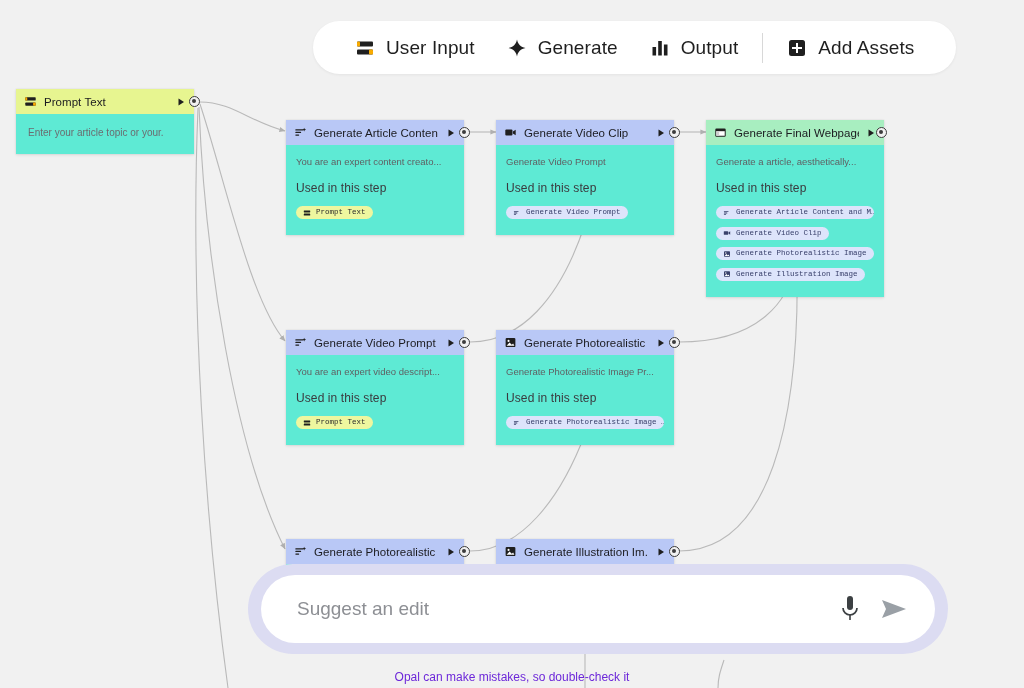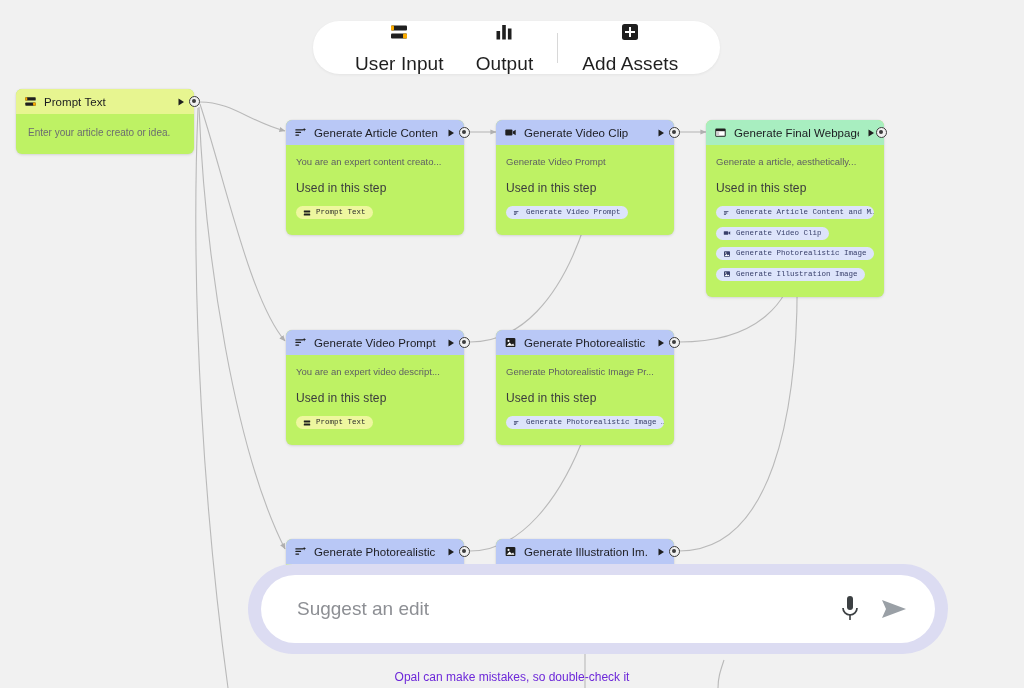--- a/index.html
+++ b/index.html
@@ -38,41 +38,40 @@
     box-shadow: 0 1px 3px rgba(0,0,0,0.06);
   }
   .tb-item {
     display: flex;
     align-items: center;
     gap: 11px;
     padding: 0 16px;
     height: 52px;
     cursor: pointer;
     user-select: none;
-    flex-direction: column;
   }
   .tb-label {
     font-size: 19px;
     color: #1f1f1f;
     letter-spacing: 0.1px;
     white-space: nowrap;
   }
   .tb-divider {
     width: 1px;
     height: 30px;
     background: #d8d8d8;
     margin: 0 8px;
   }
   .tb-ico { width: 20px; height: 20px; display: block; flex: none; }
 
   
   .node {
     position: absolute;
-    background: #bef264;
-    border-radius: 6px;
+    background: #5eead4;
+    border-radius: 0;
     box-shadow: 0 1px 3px rgba(0,0,0,0.10), 0 0 0 0.5px rgba(0,0,0,0.04);
     overflow: hidden;
     z-index: 10;
   }
   .node-head {
     display: flex;
     align-items: center;
     gap: 7px;
     height: 25px;
     padding: 0 8px;
@@ -241,20 +240,27 @@
     <div class="tb-item">
       <svg class="tb-ico" viewBox="0 0 20 20">
         <rect x="2" y="3.5" width="16" height="5" rx="1" fill="#1f1f1f"></rect>
         <rect x="2" y="3.5" width="3" height="5" rx="1" fill="#f9ab00"></rect>
         <rect x="2" y="11.5" width="16" height="5" rx="1" fill="#1f1f1f"></rect>
         <rect x="14" y="11.5" width="4" height="5" rx="1" fill="#f9ab00"></rect>
       </svg>
       <span class="tb-label">User Input</span>
     </div>
 
+    <div class="tb-item">
+      <svg class="tb-ico" viewBox="0 0 20 20">
+        <path d="M10 1.5 C10.9 6.2 13.8 9.1 18.5 10 C13.8 10.9 10.9 13.8 10 18.5
+                 C9.1 13.8 6.2 10.9 1.5 10 C6.2 9.1 9.1 6.2 10 1.5 Z" fill="#1f1f1f"></path>
+      </svg>
+      <span class="tb-label">Generate</span>
+    </div>
 
     <div class="tb-item">
       <svg class="tb-ico" viewBox="0 0 20 20">
         <rect x="2.5" y="9" width="3.6" height="8.5" fill="#1f1f1f"></rect>
         <rect x="8.2" y="3" width="3.6" height="14.5" fill="#1f1f1f"></rect>
         <rect x="13.9" y="6.5" width="3.6" height="11" fill="#1f1f1f"></rect>
       </svg>
       <span class="tb-label">Output</span>
     </div>
 
@@ -277,21 +283,21 @@
         <rect x="2" y="3.5" width="3" height="5" rx="1" fill="#f9ab00"></rect>
         <rect x="2" y="11.5" width="16" height="5" rx="1" fill="#1f1f1f"></rect>
         <rect x="14" y="11.5" width="4" height="5" rx="1" fill="#f9ab00"></rect>
       </svg>
       <span class="head-title">Prompt Text</span>
       <svg class="head-play" viewBox="0 0 10 10">
         <path d="M2.5 1.5 L8 5 L2.5 8.5 z" fill="#1f1f1f"></path>
       </svg>
     </div>
     <div class="pt-body">
-      <div class="pt-placeholder">Enter your article creato or idea.</div>
+      <div class="pt-placeholder">Enter your article topic or your.</div>
     </div>
   </div>
   <div class="port" style="left:189px; top:96px;"></div>
 
   <div class="node" style="left:286px; top:120px; width:178px;">
     <div class="node-head blue">
       <svg class="head-ico" viewBox="0 0 20 20">
         <rect x="2" y="5" width="12" height="1.9" rx="0.9" fill="#1f1f1f"></rect>
         <rect x="2" y="9" width="9" height="1.9" rx="0.9" fill="#1f1f1f"></rect>
         <rect x="2" y="13" width="6" height="1.9" rx="0.9" fill="#1f1f1f"></rect>

